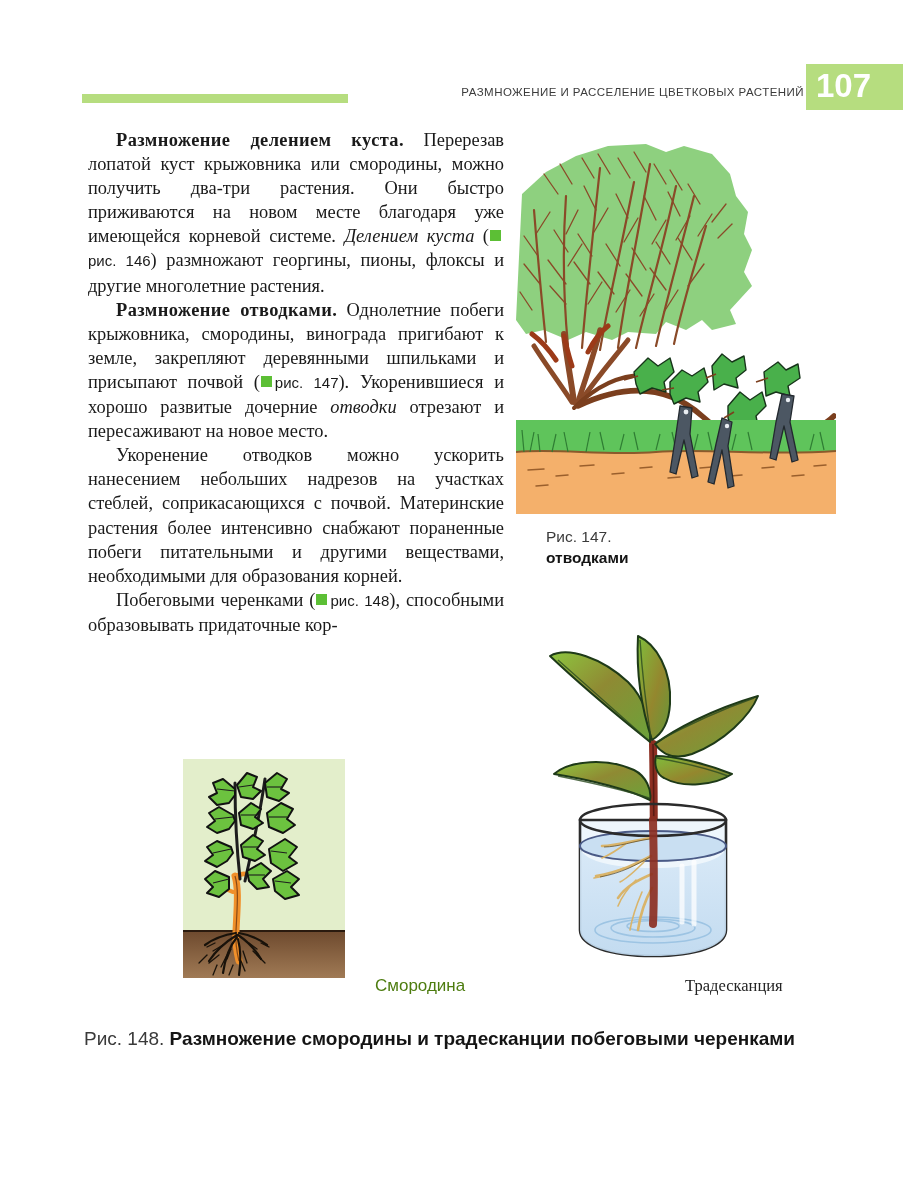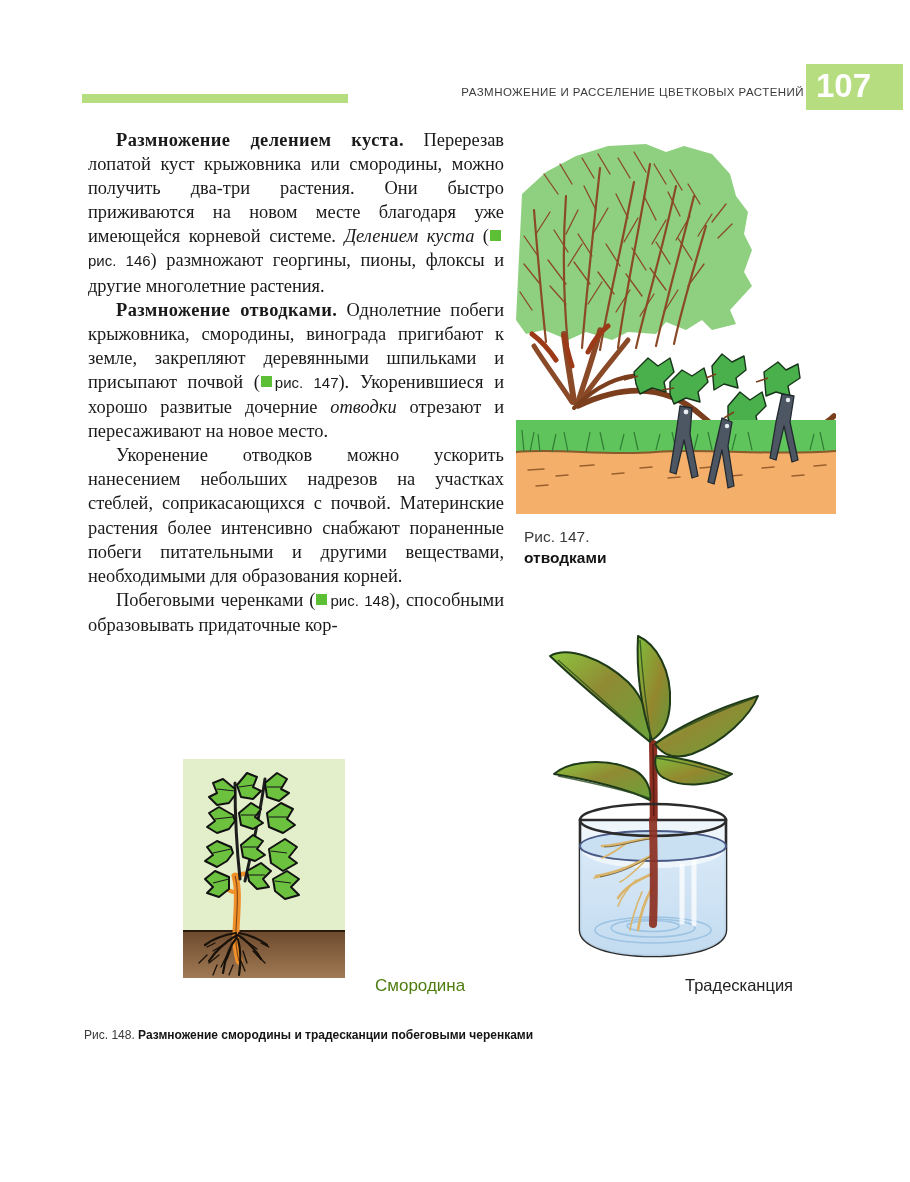--- a/index.html
+++ b/index.html
@@ -62,21 +62,21 @@
     font-weight:normal;
     color:#1a1a1a;
   }
 
   
   .fig147{
     position:absolute;left:516px;top:134px;width:320px;height:380px;
   }
   .fig147 svg{display:block;}
   .fig147-caption{
-    position:absolute;left:524px;top:526px;width:320px;
+    position:absolute;left:546px;top:526px;width:320px;
     font-family:"Liberation Sans", sans-serif;
     color:#232323;
   }
   .fig147-caption .num{display:block;font-size:15.5px;line-height:21px;color:#3a3a3a;}
   .fig147-caption .ttl{display:block;font-size:15.5px;line-height:21px;font-weight:bold;color:#141414;}
 
   
   .fig-currant{
     position:absolute;left:183px;top:759px;width:162px;height:219px;
     background:#e3eecb;
@@ -89,29 +89,29 @@
     font-size:17px;color:#4d7c0f;
   }
 
   
   .fig-trad{
     position:absolute;left:532px;top:624px;width:318px;height:340px;
   }
   .fig-trad svg{display:block;}
   .label-trad{
     position:absolute;left:685px;top:976px;
-    font-family:Liberation Sans, sans-serif;
+    font-family:Liberation Serif, serif;
     font-size:16.5px;color:#232323;
   }
 
   
   .fig148-caption{
     position:absolute;left:84px;top:1028px;width:800px;
     font-family:"Liberation Sans", sans-serif;
-    font-size:12px;color:#232323;white-space:nowrap;
+    font-size:19px;color:#232323;white-space:nowrap;
   }
   .fig148-caption .num{color:#3a3a3a;}
   .fig148-caption .ttl{font-weight:bold;color:#141414;}
 </style>
 </head>
 <body>
 
 <div class="page">
 
   <div class="header-rule"></div>

